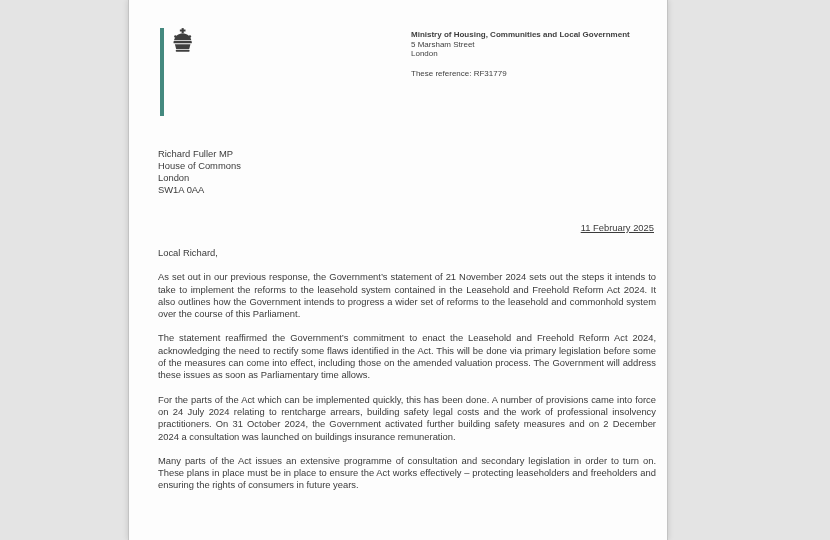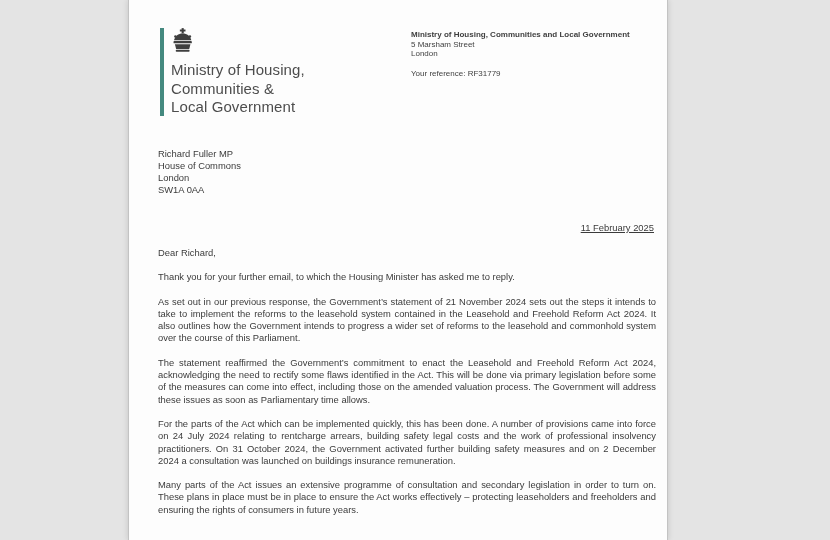--- a/index.html
+++ b/index.html
@@ -123,49 +123,43 @@
             <circle cx="5" cy="9.5" r="1.4"></circle>
             <circle cx="21.4" cy="9.5" r="1.4"></circle>
             <rect x="2.8" y="14.6" width="20.8" height="2.6" rx="1"></rect>
             <path d="M4.4 18.2 L22 18.2 L20.6 23.6 L5.8 23.6 Z"></path>
             <circle cx="8" cy="20.6" r="1"></circle>
             <circle cx="13.2" cy="20.6" r="1"></circle>
             <circle cx="18.4" cy="20.6" r="1"></circle>
             <rect x="5.4" y="24.4" width="15.6" height="2.2" rx="0.8"></rect>
           </g>
         </svg>
-        <div class="logo-text">
-          <div>Ministry of Housing,</div>
-          <div>Communities &amp;</div>
-          <div>Local Government</div>
-        </div>
       </div>
     </div>
 
     <div class="sender">
       <div class="org">Ministry of Housing, Communities and Local Government</div>
       <div>5 Marsham Street</div>
       <div>London</div>
       <div class="refs">
-        <div>Your reference: RF31779</div>
+        <div>These reference: RF31779</div>
       </div>
     </div>
 
     <div class="recipient">
       <div>Richard Fuller MP</div>
       <div>House of Commons</div>
       <div>London</div>
       <div>SW1A 0AA</div>
     </div>
 
     <div class="date">11 February 2025</div>
 
     <div class="body">
-      <p class="no-justify">Dear Richard,</p>
-      <p class="no-justify">Thank you for your further email, to which the Housing Minister has asked me to reply.</p>
+      <p class="no-justify">Local Richard,</p>
       <p>As set out in our previous response, the Government’s statement of 21 November 2024 sets out the steps it intends to take to implement the reforms to the leasehold system contained in the Leasehold and Freehold Reform Act 2024. It also outlines how the Government intends to progress a wider set of reforms to the leasehold and commonhold system over the course of this Parliament.</p>
       <p>The statement reaffirmed the Government’s commitment to enact the Leasehold and Freehold Reform Act 2024, acknowledging the need to rectify some flaws identified in the Act. This will be done via primary legislation before some of the measures can come into effect, including those on the amended valuation process. The Government will address these issues as soon as Parliamentary time allows.</p>
       <p>For the parts of the Act which can be implemented quickly, this has been done. A number of provisions came into force on 24 July 2024 relating to rentcharge arrears, building safety legal costs and the work of professional insolvency practitioners. On 31 October 2024, the Government activated further building safety measures and on 2 December 2024 a consultation was launched on buildings insurance remuneration.</p>
       <p>Many parts of the Act issues an extensive programme of consultation and secondary legislation in order to turn on. These plans in place must be in place to ensure the Act works effectively – protecting leaseholders and freeholders and ensuring the rights of consumers in future years.</p>
     </div>
 
   </div>
 </div>
 
 </body></html>

